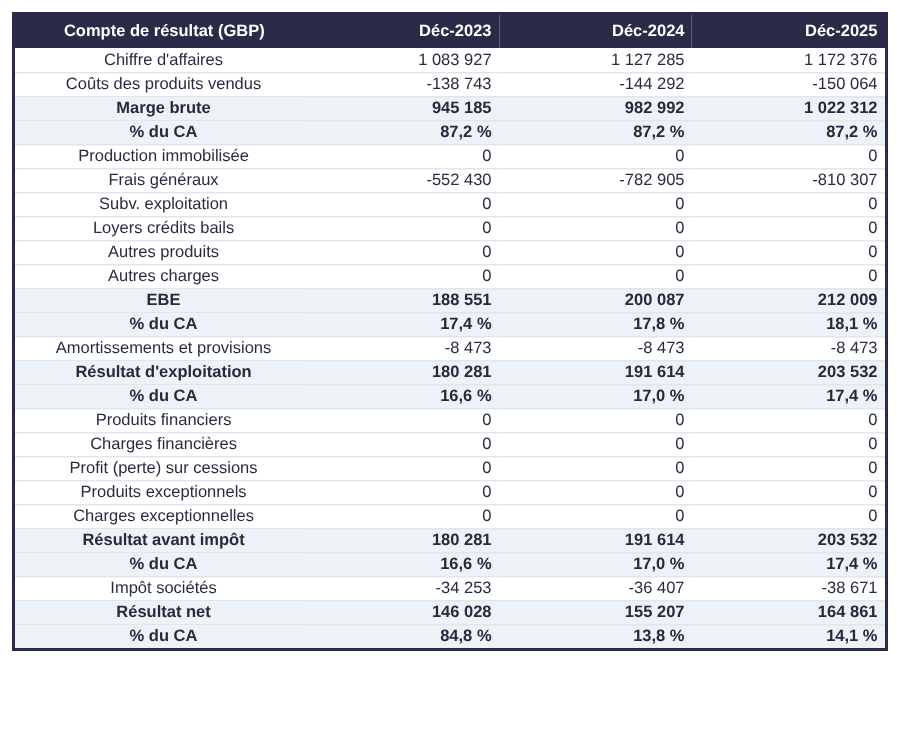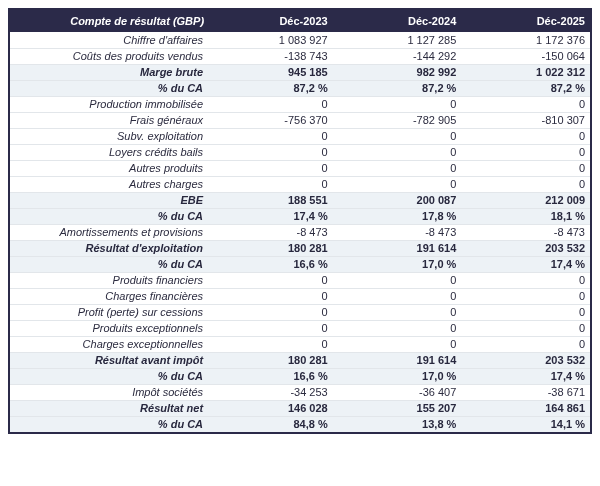--- a/index.html
+++ b/index.html
@@ -45,25 +45,24 @@
     border-bottom: 1px solid #e2e6ea;
     margin-top: 43px;
   }
   tbody tr:last-child { border-bottom: none; }
   tbody tr.subtotal {
     background: #edf2f6;
     font-weight: bold;
     color: #28283e;
   }
   .lbl {
-    text-align: right;
+    text-align: center;
     padding-left: 5px;
     overflow: hidden;
     white-space: nowrap;
-    font-style: italic;
   }
   .num {
     text-align: right;
     padding-right: 5px;
     white-space: nowrap;
   }
 </style>
 </head>
 <body>
 
@@ -109,21 +108,21 @@
           <td class="num">87,2 %</td>
         </tr>
         <tr>
           <td class="lbl">Production immobilisée</td>
           <td class="num">0</td>
           <td class="num">0</td>
           <td class="num">0</td>
         </tr>
         <tr>
           <td class="lbl">Frais généraux</td>
-          <td class="num">-756 370</td>
+          <td class="num">-552 430</td>
           <td class="num">-782 905</td>
           <td class="num">-810 307</td>
         </tr>
         <tr>
           <td class="lbl">Subv. exploitation</td>
           <td class="num">0</td>
           <td class="num">0</td>
           <td class="num">0</td>
         </tr>
         <tr>

